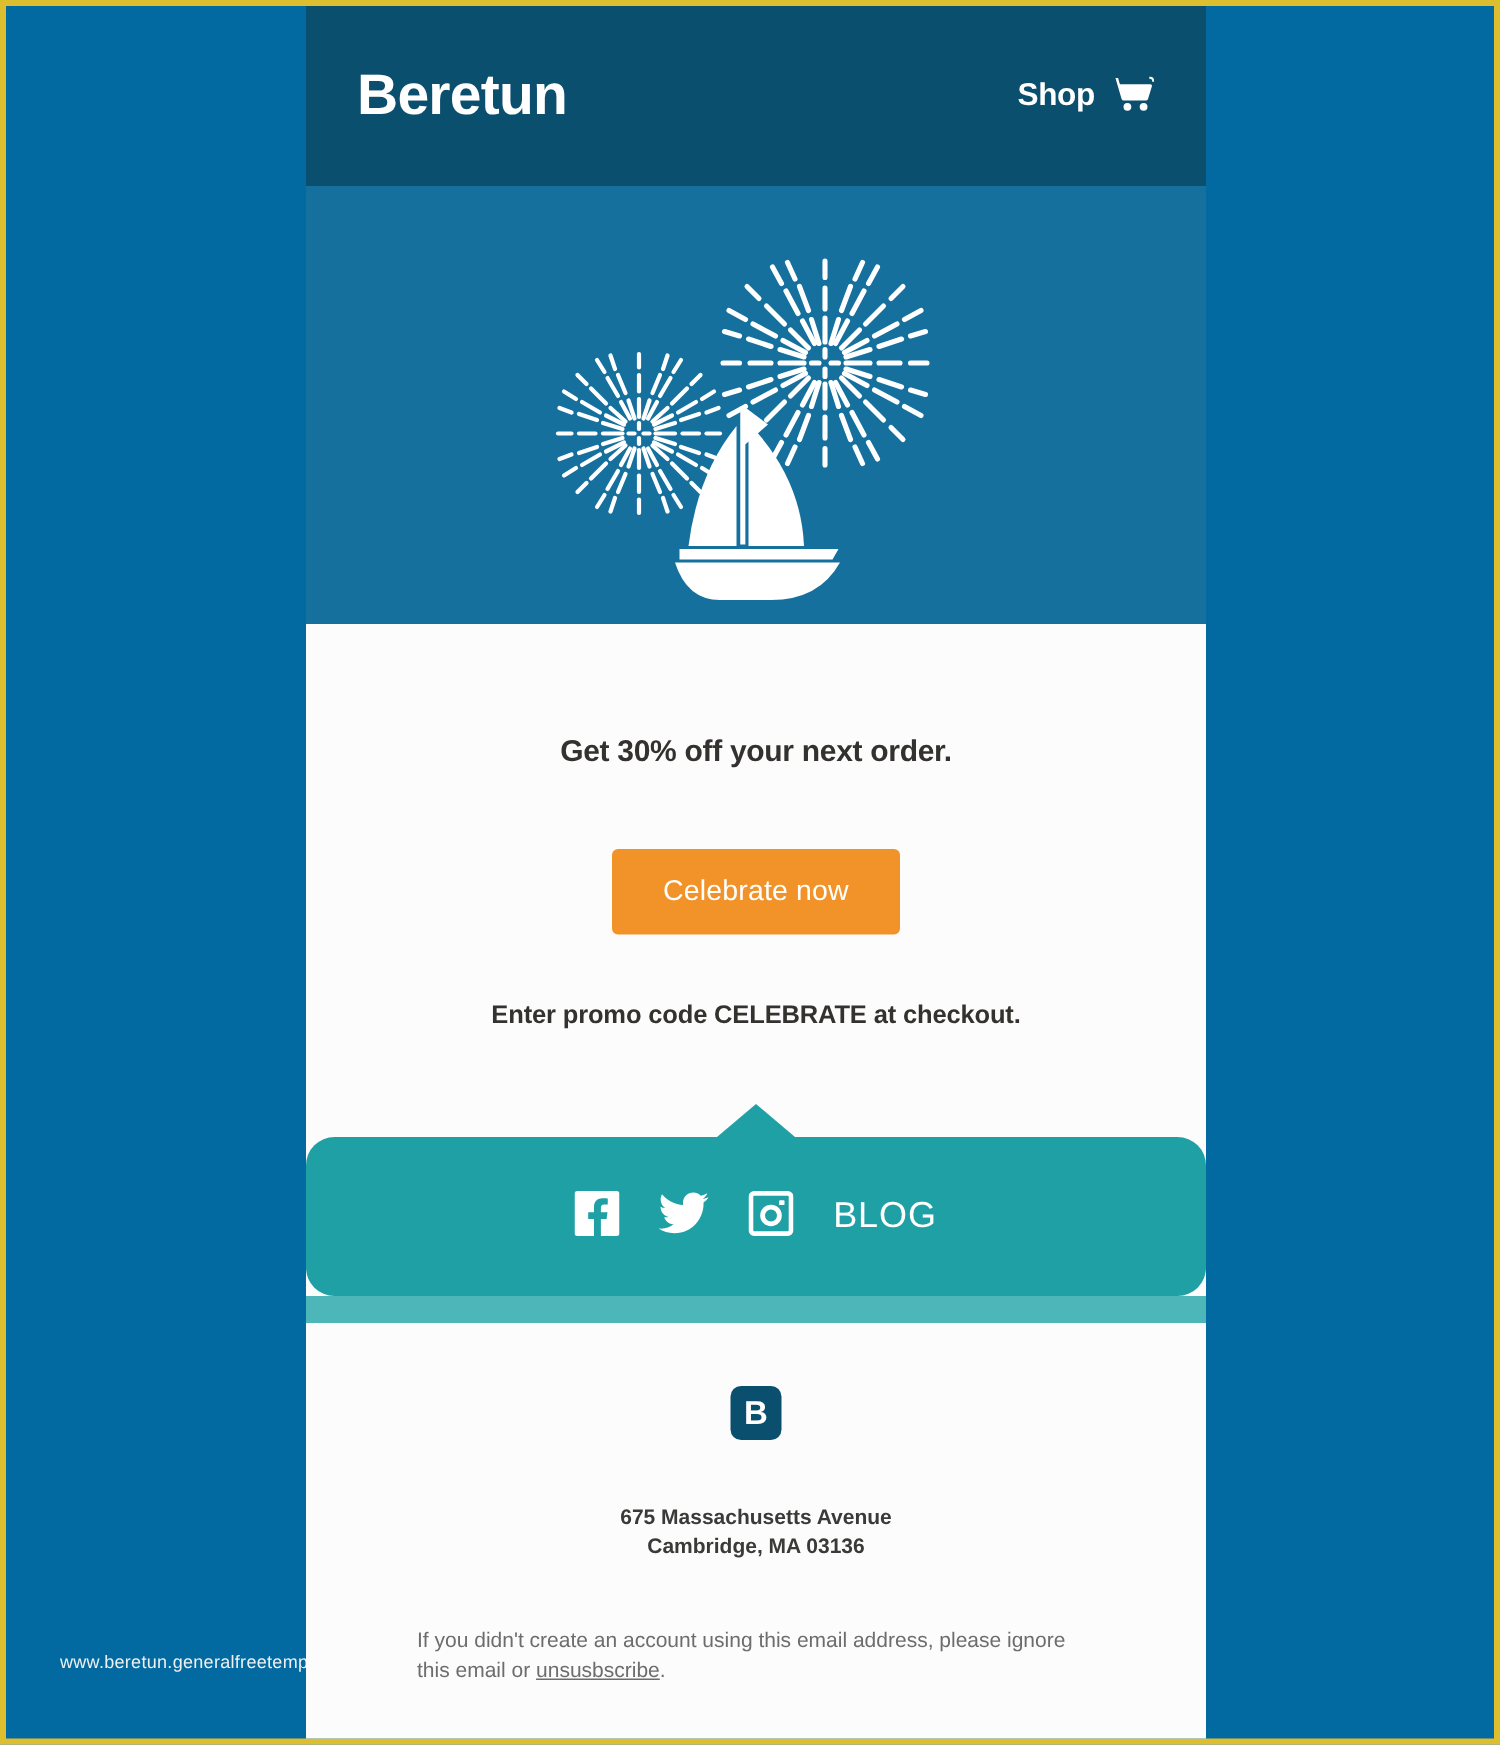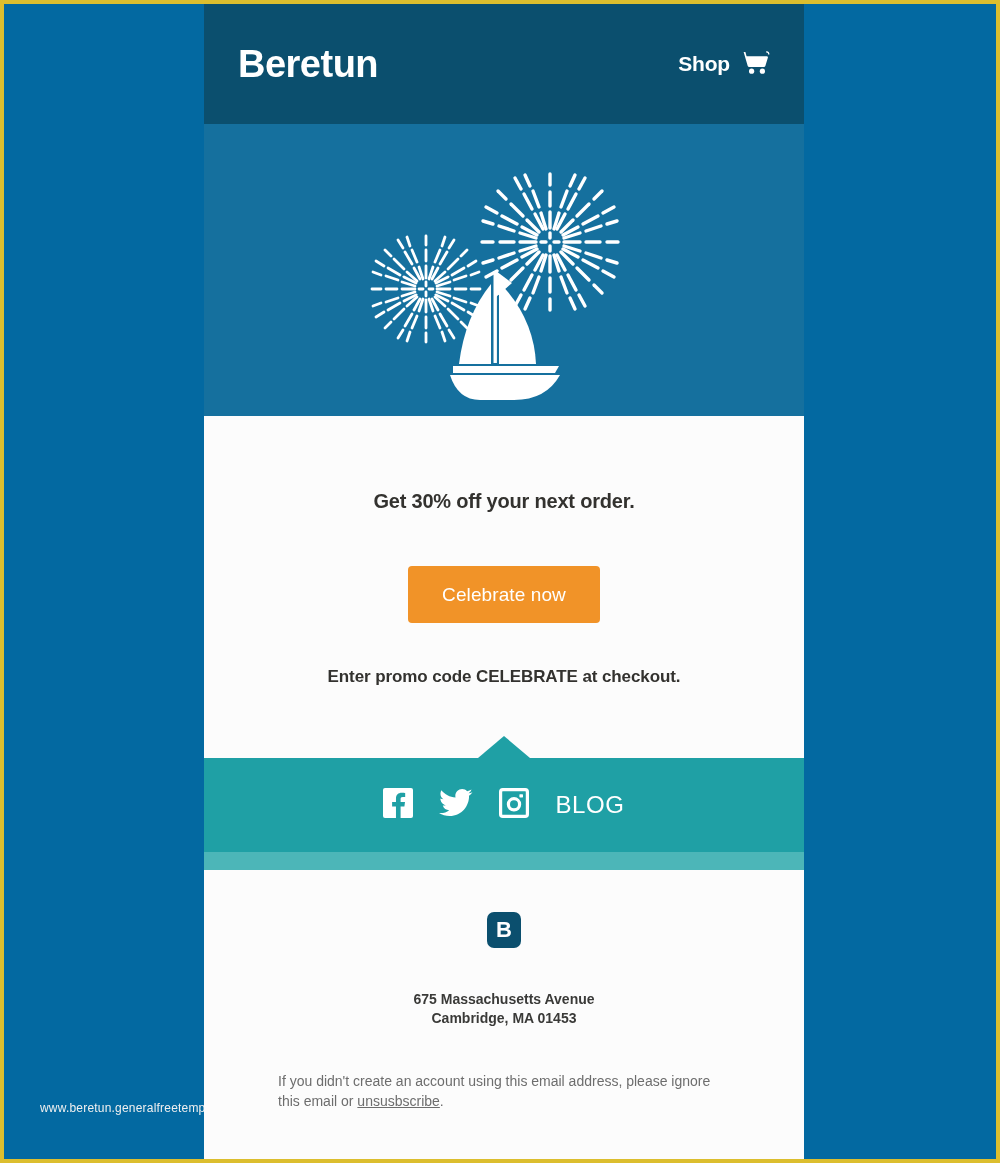--- a/index.html
+++ b/index.html
@@ -129,25 +129,26 @@
   .social-wrap { position: relative; }
   .notch {
     width: 0; height: 0;
     border-left: 26px solid transparent;
     border-right: 26px solid transparent;
     border-bottom: 22px solid #1fa0a5;
     margin: 0 auto;
   }
   .social-bar {
     background: #1fa0a5;
-    height: 94px;
+    height: 106px;
     display: flex;
     align-items: center;
     justify-content: center;
     gap: 26px;
+    border-radius: 19px;
   }
   .social-bar .s-icon { cursor: pointer; display: block; }
   .blog-label {
     color: #ffffff;
     font-size: 24px;
     letter-spacing: 0.6px;
     cursor: pointer;
     line-height: 1;
   }
   .teal-strip {
@@ -437,21 +438,21 @@
 
         <span class="blog-label">BLOG</span>
       </div>
       <div class="teal-strip"></div>
     </div>
 
     <div class="footer">
       <div class="logo-badge">B</div>
       <div class="address">
         <div>675 Massachusetts Avenue</div>
-        <div>Cambridge, MA 01453</div>
+        <div>Cambridge, MA 03136</div>
       </div>
       <div class="disclaimer">
         <span>If you didn't create an account using this email address, please ignore this email or </span><a href="#">unsusbscribe</a><span>.</span>
       </div>
     </div>
 
   </div>
 </div>
 
 </body></html>

